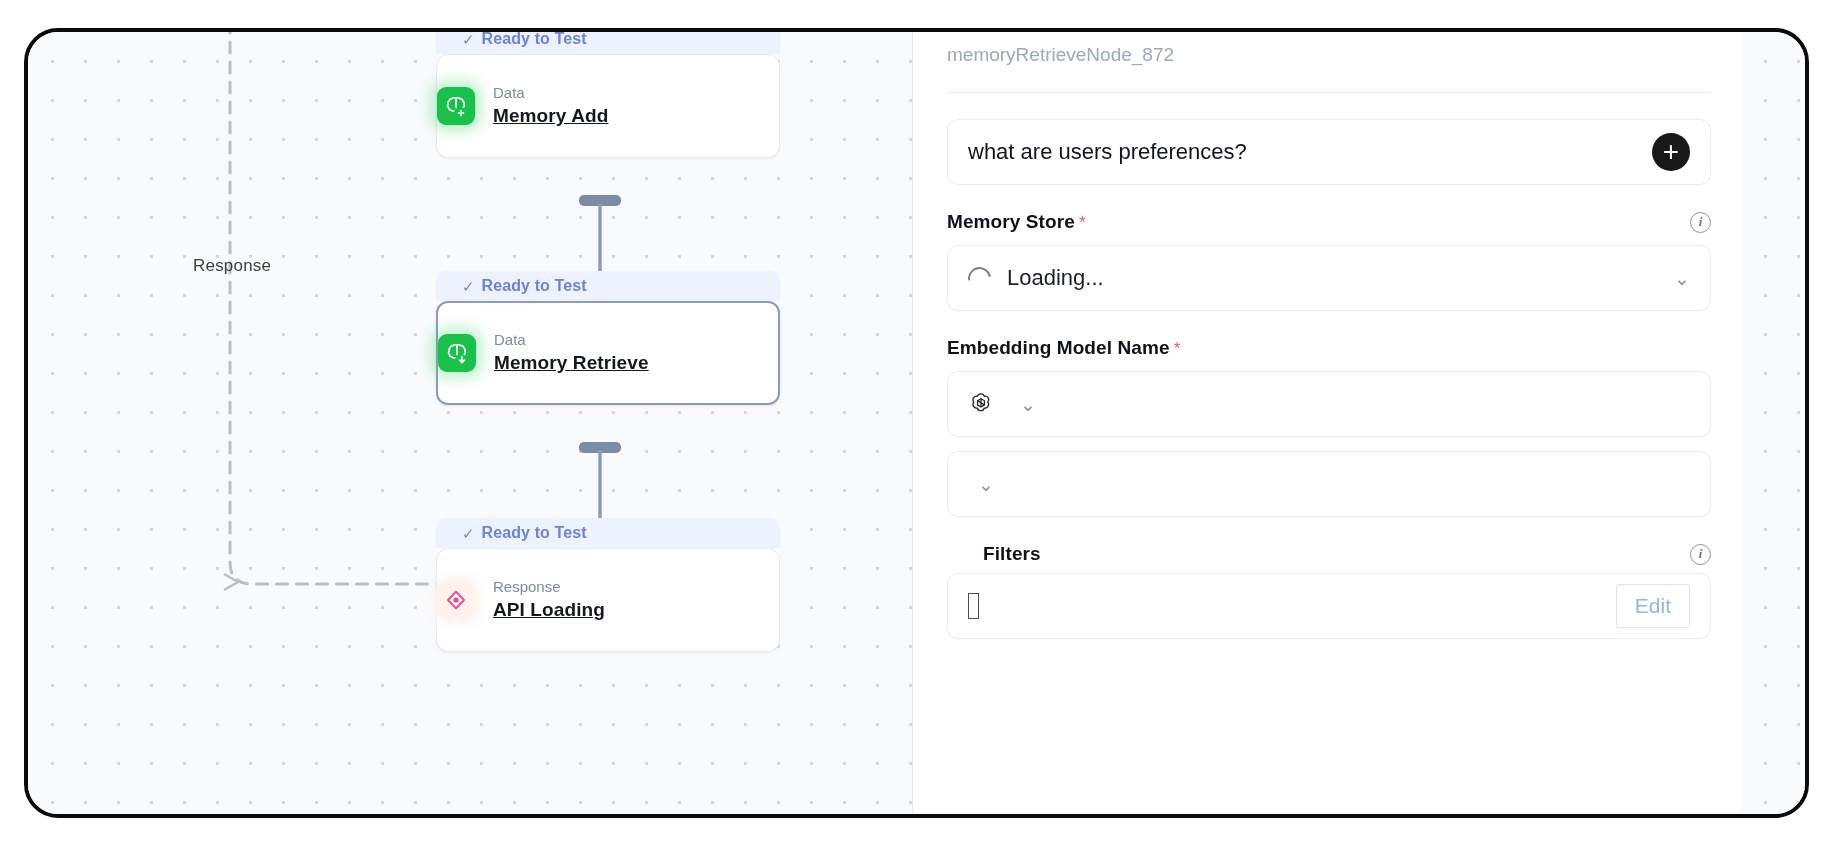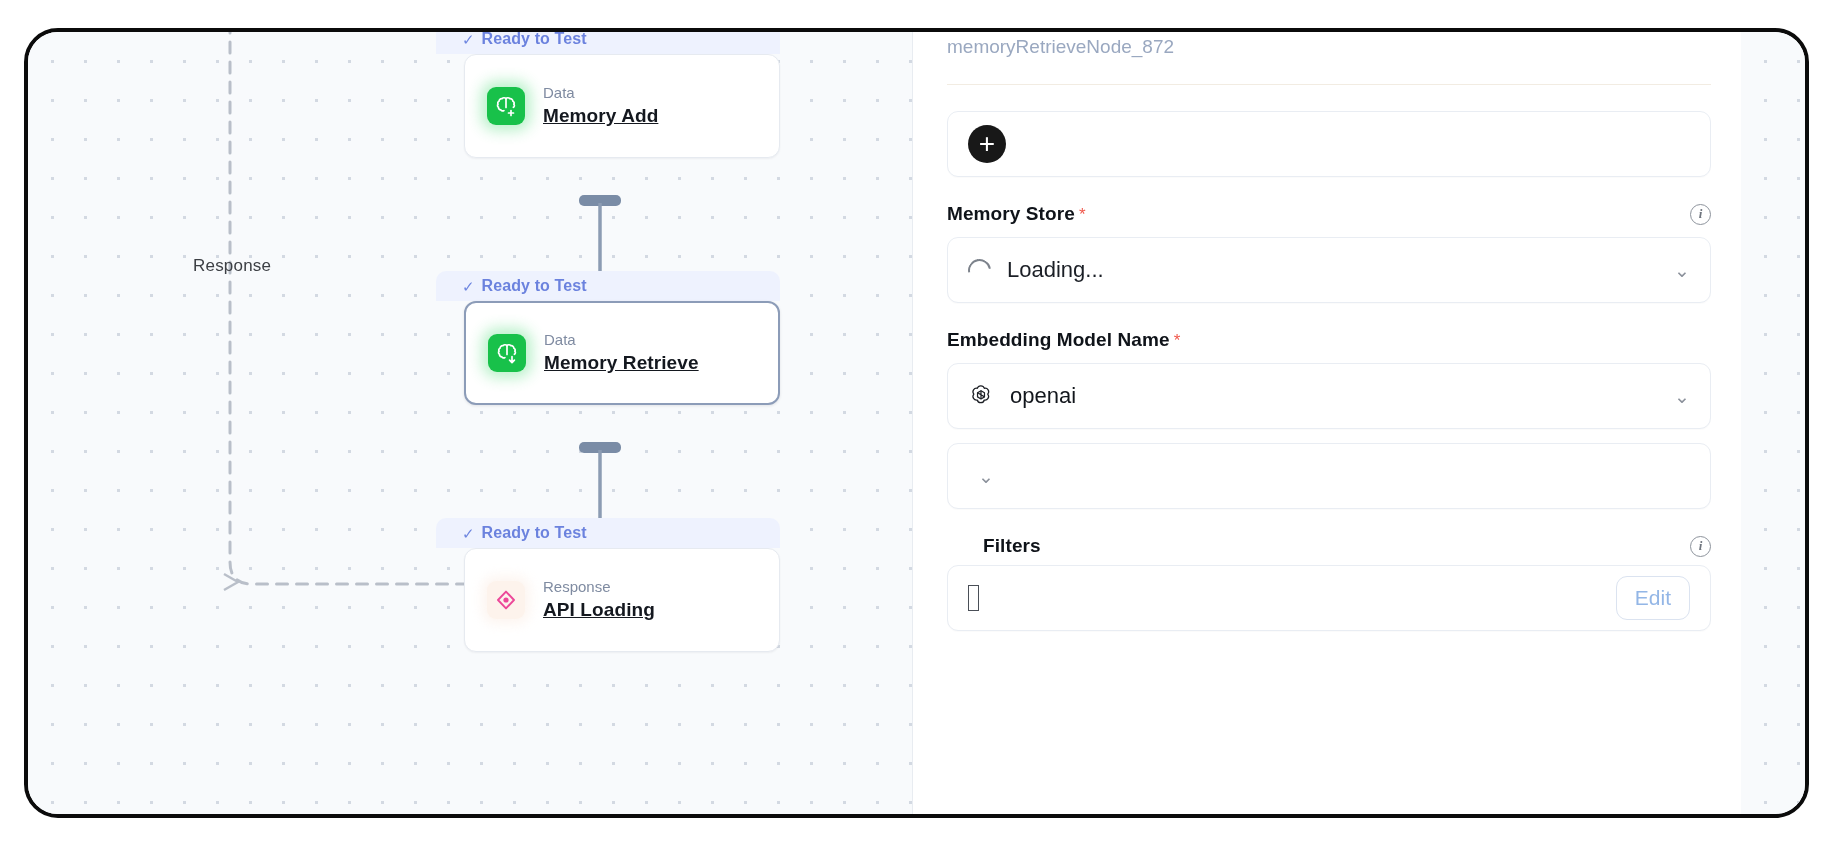--- a/index.html
+++ b/index.html
@@ -72,24 +72,22 @@
     letter-spacing: .1px;
     text-align: right;
   }
   .node-card {
     position: relative;
     background: #ffffff;
     border: 1px solid #e6eaf0;
     border-radius: 12px;
     height: 104px;
     display: flex; align-items: center;
-    padding-left: 22px;
     gap: 18px;
     box-shadow: 0 1px 2px rgba(15,23,42,.05);
-    margin-left: 28px;
   }
   .node-card.selected {
     border: 2px solid #8c9cb8;
     box-shadow: 0 1px 3px rgba(15,23,42,.10);
   }
   .node-icon {
     width: 38px; height: 38px;
     border-radius: 9px;
     display: flex; align-items: center; justify-content: center;
     flex: none;
@@ -103,21 +101,21 @@
   
   .conn { position: absolute; left: 0; top: 0; }
 
   
   #panel {
     position: absolute;
     left: 884px; top: 0;
     width: 833px; height: 100%;
     background: #ffffff;
     border-left: 1px solid #e8ecf1;
-    padding: 8px 34px;
+    padding: 16px 34px;
     overflow: hidden;
   }
   #node-id {
     color: #9aa8c0; font-size: 19px;
     padding-top: 0px; margin-top: -4px;
     white-space: nowrap;
   }
   #panel-rule { height: 1px; background: #f2ece2; margin: 26px 0 0 0; }
 
   .field { margin-top: 26px; }
@@ -155,21 +153,21 @@
   .plus-btn {
     width: 38px; height: 38px; border-radius: 50%;
     background: #181818;
     display: flex; align-items: center; justify-content: center;
     flex: none;
   }
   .plus-btn span { color: #fff; font-size: 28px; line-height: 22px; font-weight: 400; }
 
   .edit-btn {
     border: 1px solid #dbe3f0;
-    border-radius: 11px;
+    border-radius: 3px;
     padding: 9px 18px;
     color: #93b6e6;
     font-size: 21px;
     background: #fff;
     flex: none;
   }
   .filters-val { flex: 1; color: #3a3f47; font-size: 22px; }
   .boxglyph {
     display: inline-block; width: 11px; height: 26px;
     border: 1.6px solid #4a4f57; vertical-align: -5px;
@@ -268,20 +266,21 @@
     </div>
   </div>
 
   <div id="panel">
 
     <div id="node-id">memoryRetrieveNode_872</div>
     <div id="panel-rule"></div>
 
     <div class="field">
       <div class="control">
+        <span class="val">what are users preferences?</span>
         <div class="plus-btn">
           <span>+</span>
         </div>
       </div>
     </div>
 
     <div class="field">
       <div class="field-head">
         <div>
           <span class="flabel">Memory Store</span><span class="req">*</span>
@@ -304,21 +303,20 @@
         </div>
       </div>
       <div class="control">
         <span class="leading">
           <svg width="26" height="26" viewBox="0 0 24 24" fill="none" stroke="#1d2026" stroke-width="1.15" stroke-linejoin="round">
             <path d="M11.9 2.6a3.3 3.3 0 0 1 3.2 2.3 3.3 3.3 0 0 1 3.5 1.5 3.3 3.3 0 0 1-.4 3.9 3.3 3.3 0 0 1 .3 3.9 3.3 3.3 0 0 1-3.5 1.5 3.3 3.3 0 0 1-6.4 0 3.3 3.3 0 0 1-3.5-1.5 3.3 3.3 0 0 1 .3-3.9 3.3 3.3 0 0 1-.3-3.9A3.3 3.3 0 0 1 8.6 4.9a3.3 3.3 0 0 1 3.3-2.3z"></path>
             <path d="M12 7.1 15.2 9v3.8L12 14.7 8.8 12.8V9z"></path>
             <path d="M12 7.1v3.8l3.2 1.9M12 14.7v-3.8L8.8 9"></path>
           </svg>
         </span>
-        <span class="val">openai</span>
         <span class="chev">⌄</span>
       </div>
       <div class="control" style="margin-top:14px;">
         <span class="chev">⌄</span>
       </div>
     </div>
 
     <div class="field">
       <div class="field-head" style="margin-bottom:8px;margin-left:36px;">
         <span class="flabel">Filters</span>

